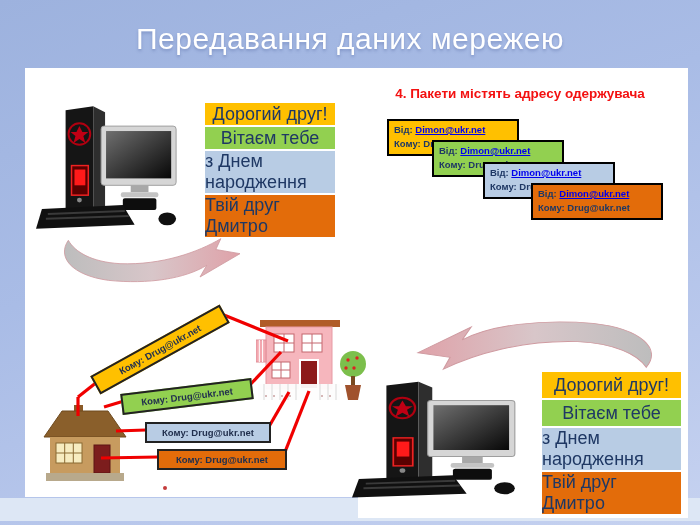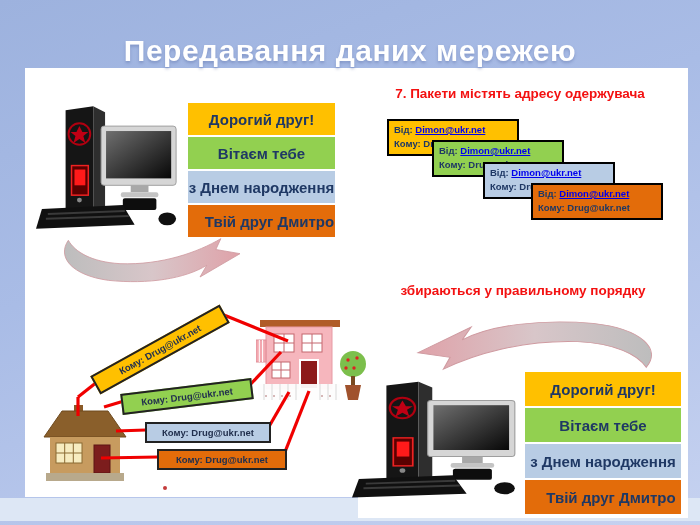--- a/index.html
+++ b/index.html
@@ -6,38 +6,38 @@
   .stage{
     position:relative;width:700px;height:525px;overflow:hidden;
     font-family:"Liberation Sans",sans-serif;
     background:linear-gradient(160deg,#9db2de 0%,#a9bce6 40%,#b9c8ec 75%,#c6d2f0 100%);
   }
   .bottom-band{position:absolute;left:0;top:498px;width:700px;height:23px;background:#dde7f5;z-index:1;}
   .panel{position:absolute;background:#ffffff;z-index:2;}
   .panel-main{left:25px;top:68px;width:663px;height:429px;}
   .panel-s4{left:358px;top:430px;width:330px;height:88px;}
   .slide-title{
-    position:absolute;left:0;top:34px;width:100%;text-align:center;z-index:3;
-    color:#ffffff;font-size:30px;font-weight:700;letter-spacing:.5px;
+    position:absolute;left:0;top:22px;width:100%;text-align:center;z-index:3;
+    color:#ffffff;font-size:30px;font-weight:400;letter-spacing:.5px;
     text-shadow:0 2px 3px rgba(70,90,150,.35);
   }
   .sec-heading{position:absolute;z-index:5;color:#f31111;font-weight:bold;font-size:13.5px;line-height:1.28;}
   .h1{left:33px;top:80px;}
   .h2{left:388px;top:85px;width:264px;text-align:center;}
   .h3{left:33px;top:286px;}
   .h4{left:390px;top:282px;width:266px;text-align:center;}
   
   .stack{position:absolute;display:flex;flex-direction:column;z-index:4;}
   .stack-s1{left:188px;top:103px;width:147px;height:134px;}
   .stack-s4{left:525px;top:372px;width:156px;height:142px;}
   .blk{
     flex:1;display:flex;align-items:center;justify-content:center;
-    font-weight:bold;font-size:15px;color:#1f3864;border-bottom:2px solid #ffffff;
-  }
-  .blk:last-child{border-bottom:none;padding-left:16px;}
+    font-weight:normal;font-size:18px;color:#1f3864;border-bottom:2px solid #ffffff;margin-left:17px;
+  }
+  .blk:last-child{border-bottom:none;}
   
   .pcard{
     position:absolute;width:118px;border:2px solid #000;padding:2px 5px 3px 5px;
     font-size:9.5px;font-weight:bold;color:#1f3864;line-height:1.45;white-space:nowrap;z-index:4;
   }
   .pcard .addr-link{color:#0000ee;text-decoration:underline;cursor:pointer;}
   .c1{left:387px;top:119px;z-index:4;}
   .c2{left:432px;top:140px;z-index:5;}
   .c3{left:483px;top:162px;z-index:6;}
   .c4{left:531px;top:183px;z-index:7;}
@@ -111,21 +111,21 @@
     <div class="blk" style="background-color: rgb(255, 192, 0);">Дорогий друг!</div>
     <div class="blk" style="background-color: rgb(146, 208, 80);">Вітаєм тебе</div>
     <div class="blk" style="background-color: rgb(184, 204, 228);">з Днем народження</div>
     <div class="blk" style="background-color: rgb(227, 108, 10);">Твій друг Дмитро</div>
   </div>
 
   <svg class="art" style="left:40px;top:237px" width="230" height="50" viewBox="0 0 240 60">
     <use href="#swoosh"></use>
   </svg>
 
-  <div class="sec-heading h2">7. Пакети містять адресу одержувача</div>
+  <div class="sec-heading h2">4. Пакети містять адресу одержувача</div>
 
   <div class="pcard c1" style="background-color: rgb(255, 192, 0);">
     <div><span>Від:</span> <span class="addr-link">Dimon@ukr.net</span></div>
     <div><span>Кому:</span> <span>Drug@ukr.net</span></div>
   </div>
   <div class="pcard c2" style="background-color: rgb(146, 208, 80);">
     <div><span>Від:</span> <span class="addr-link">Dimon@ukr.net</span></div>
     <div><span>Кому:</span> <span>Drug@ukr.net</span></div>
   </div>
   <div class="pcard c3" style="background-color: rgb(184, 204, 228);">
@@ -213,21 +213,20 @@
   </svg>
 
   <div class="rlabel r1" style="background-color: rgb(255, 192, 0);">Кому: Drug@ukr.net</div>
   <div class="rlabel r2" style="background-color: rgb(146, 208, 80);">Кому: Drug@ukr.net</div>
   <div class="rlabel r3" style="background-color: rgb(184, 204, 228);">Кому: Drug@ukr.net</div>
   <div class="rlabel r4" style="background-color: rgb(227, 108, 10);">Кому: Drug@ukr.net</div>
 
   <div class="stray-dot"></div>
 
   <div class="sec-heading h4">
-    <div>збираються у правильному порядку</div>
   </div>
 
   <svg class="art" style="left:398px;top:316px" width="266" height="55" viewBox="0 0 240 60" preserveAspectRatio="none">
     <g transform="rotate(180 120 30)">
         <use href="#swoosh"></use>
       </g>
   </svg>
 
   <svg class="art" style="left:352px;top:380px" width="172" height="126" viewBox="0 0 150 135" preserveAspectRatio="none">
     <use href="#pc"></use>

